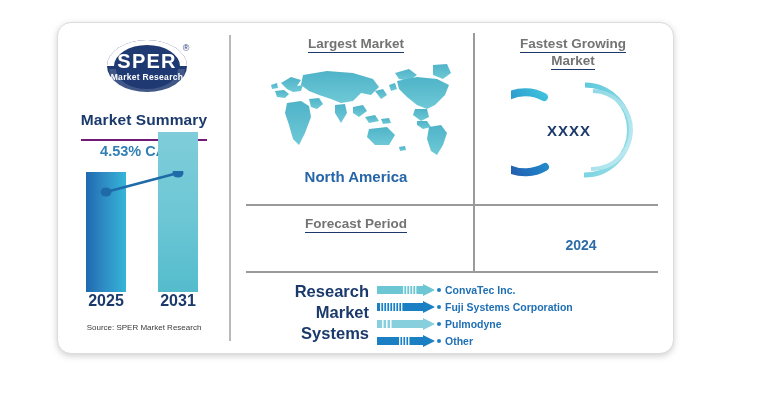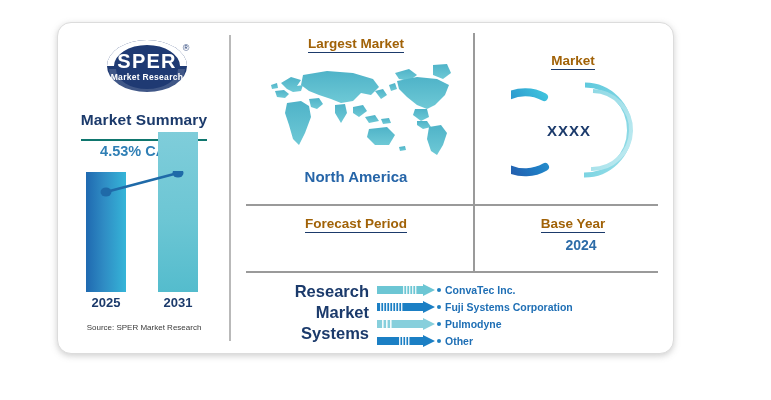--- a/index.html
+++ b/index.html
@@ -30,21 +30,21 @@
   }
   .logo-svg{display:block;}
 
   .market-summary-title{
     position:absolute;left:0;top:88px;width:172px;
     text-align:center;
     font-size:15.5px;font-weight:bold;color:#1b3a6b;
     letter-spacing:.1px;
   }
   .market-summary-title .ul{
-    border-bottom:2px solid #0f766e;padding-bottom:11px;
+    border-bottom:2px solid #701a75;padding-bottom:11px;
   }
   .cagr{
     position:absolute;left:0;top:120px;width:172px;
     text-align:center;
     font-size:14.5px;font-weight:bold;color:#2f7fb5;
   }
 
   .chart-area{
     position:absolute;left:0;top:148px;width:172px;height:145px;
   }
@@ -53,21 +53,21 @@
     left:28px;width:40px;height:120px;
     background:linear-gradient(90deg,#1f69b0 0%,#2f8cc4 45%,#35b5d8 100%);
   }
   .bar-2034{
     left:100px;width:40px;height:160px;
     background:linear-gradient(180deg,#7fcdda 0%,#6cc6d4 55%,#54bccd 100%);
   }
   .trend{position:absolute;left:0;top:0;width:172px;height:145px;}
   .bar-label{
     position:absolute;bottom:6px;width:44px;text-align:center;
-    font-size:13px;font-weight:bold;color:#1b3a6b;
+    font-size:16px;font-weight:bold;color:#1b3a6b;
   }
   .lbl-2025{left:26px;}
   .lbl-2034{left:98px;}
 
   .source{
     position:absolute;left:0;top:300px;width:172px;
     text-align:center;font-size:8px;color:#3a3a3a;
   }
 
   .v-divider{
@@ -82,21 +82,21 @@
   .h-line{
     position:absolute;left:15px;width:412px;height:2px;background:#9a9a9a;
   }
   .h-line-1{top:181px;}
   .h-line-2{top:248px;}
   .v-line{
     position:absolute;left:242px;top:10px;width:2px;height:238px;background:#9a9a9a;
   }
 
   .cell-title{
-    text-align:center;font-size:13.5px;font-weight:bold;color:#a16207;
+    text-align:center;font-size:13.5px;font-weight:bold;color:#737373;
     line-height:17px;
   }
   .cell-title .ul{border-bottom:1.6px solid #1b3a6b;padding-bottom:1px;}
   .cell-value{
     text-align:center;font-size:14px;font-weight:bold;color:#2d6ca8;
   }
 
   
   .largest-market{position:absolute;left:8px;top:12px;width:234px;height:168px;}
   .largest-market .cell-title{position:absolute;left:0;top:0;width:234px;}
@@ -234,21 +234,21 @@
 
               <path d="M14 24 L20 22 L21 27 L15 28 Z"></path>
             </g>
           </svg>
         </div>
         <div class="cell-value">North America</div>
       </div>
 
       <div class="fastest">
         <div class="cell-title">
-          <br>
+          <span class="ul">Fastest Growing</span><br>
           <span class="ul">Market</span>
         </div>
         <div class="donut">
           <svg width="124" height="118" viewBox="0 0 124 118">
             <defs>
               <linearGradient id="ringMain" x1="0" y1="1" x2="1" y2="0">
                 <stop offset="0%" stop-color="#26459b"></stop>
                 <stop offset="45%" stop-color="#1f7cc4"></stop>
                 <stop offset="100%" stop-color="#3fc3dd"></stop>
               </linearGradient>
@@ -271,23 +271,20 @@
         </div>
       </div>
 
       <div class="forecast">
         <div class="cell-title">
           <span class="ul">Forecast Period</span>
         </div>
       </div>
 
       <div class="baseyear">
-        <div class="cell-title">
-          <span class="ul">Base Year</span>
-        </div>
         <div class="cell-value">2024</div>
       </div>
 
       <div class="players">
         <div class="players-label">
           <span>Research</span><br>
           <span>Market</span><br>
           <span>Systems</span>
         </div>
         <div class="players-list">

